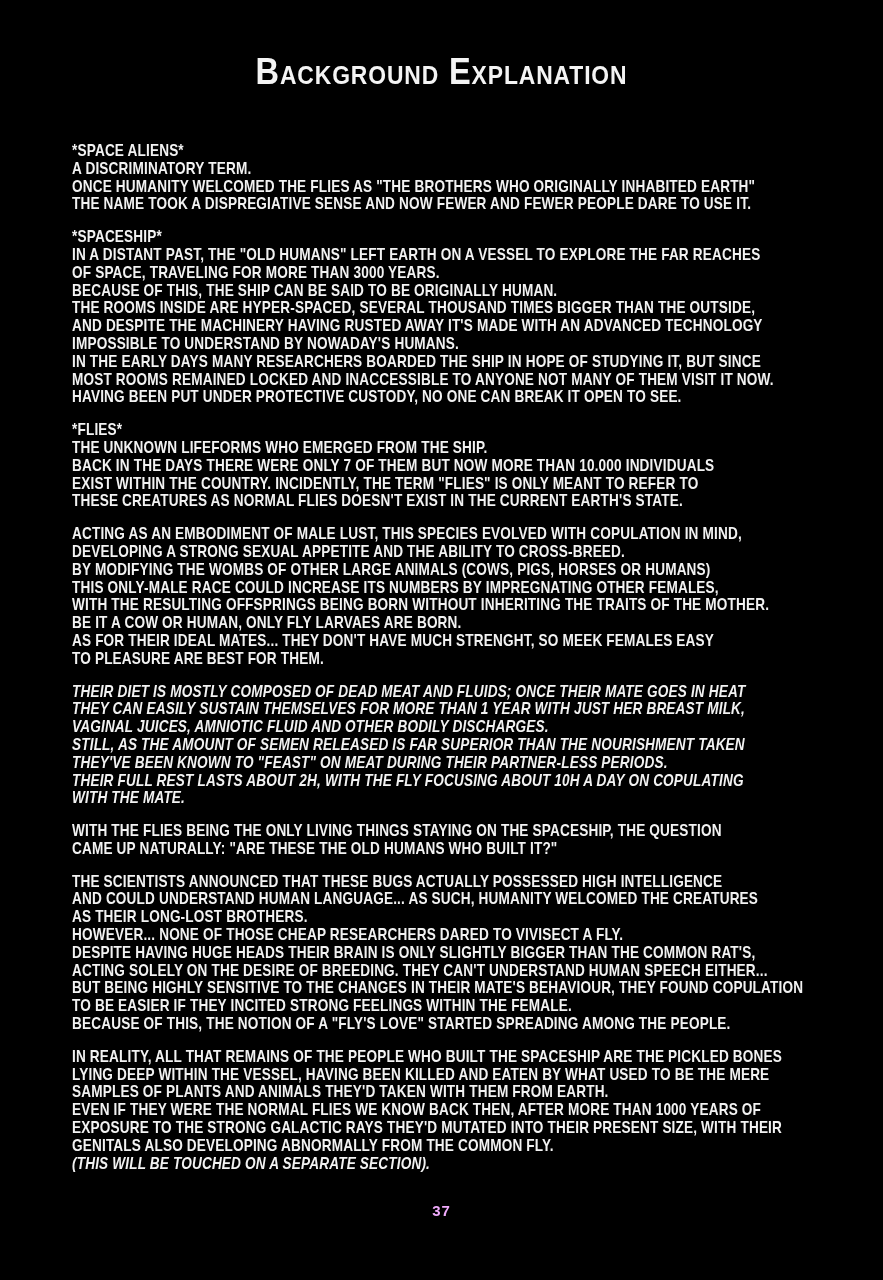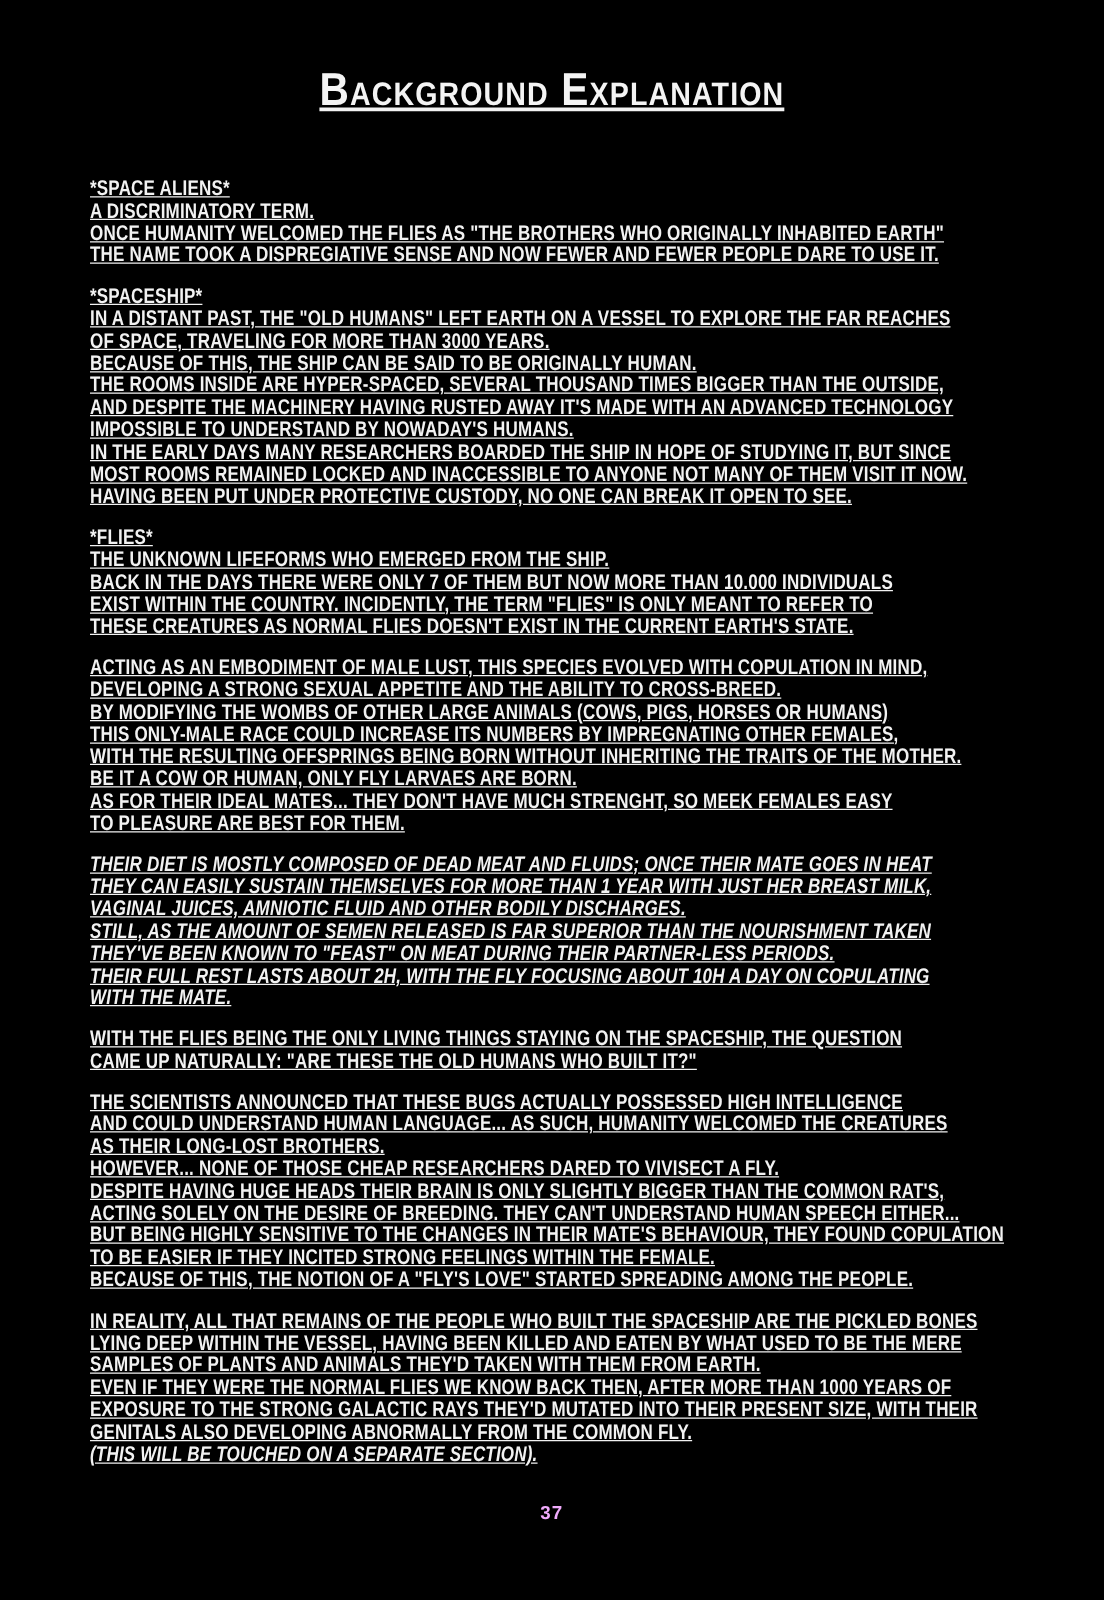--- a/index.html
+++ b/index.html
@@ -63,21 +63,21 @@
     text-align: center;
     font-size: 15px;
     font-weight: bold;
     color: #5d5d5d;
     letter-spacing: 1px;
   }
 </style>
 </head>
 <body style="background: rgb(0, 0, 0);">
 
-<div class="page" style="color: rgb(242, 242, 242); text-decoration: underline;">
+<div class="page" style="color: rgb(242, 242, 242);">
 
   <h1 class="title">Background Explanation</h1>
 
   <div class="content">
 
     <section>
       <h2>*SPACE ALIENS*</h2>
       <p>A DISCRIMINATORY TERM.
 ONCE HUMANITY WELCOMED THE FLIES AS "THE BROTHERS WHO ORIGINALLY INHABITED EARTH"
 THE NAME TOOK A DISPREGIATIVE SENSE AND NOW FEWER AND FEWER PEOPLE DARE TO USE IT.</p>

